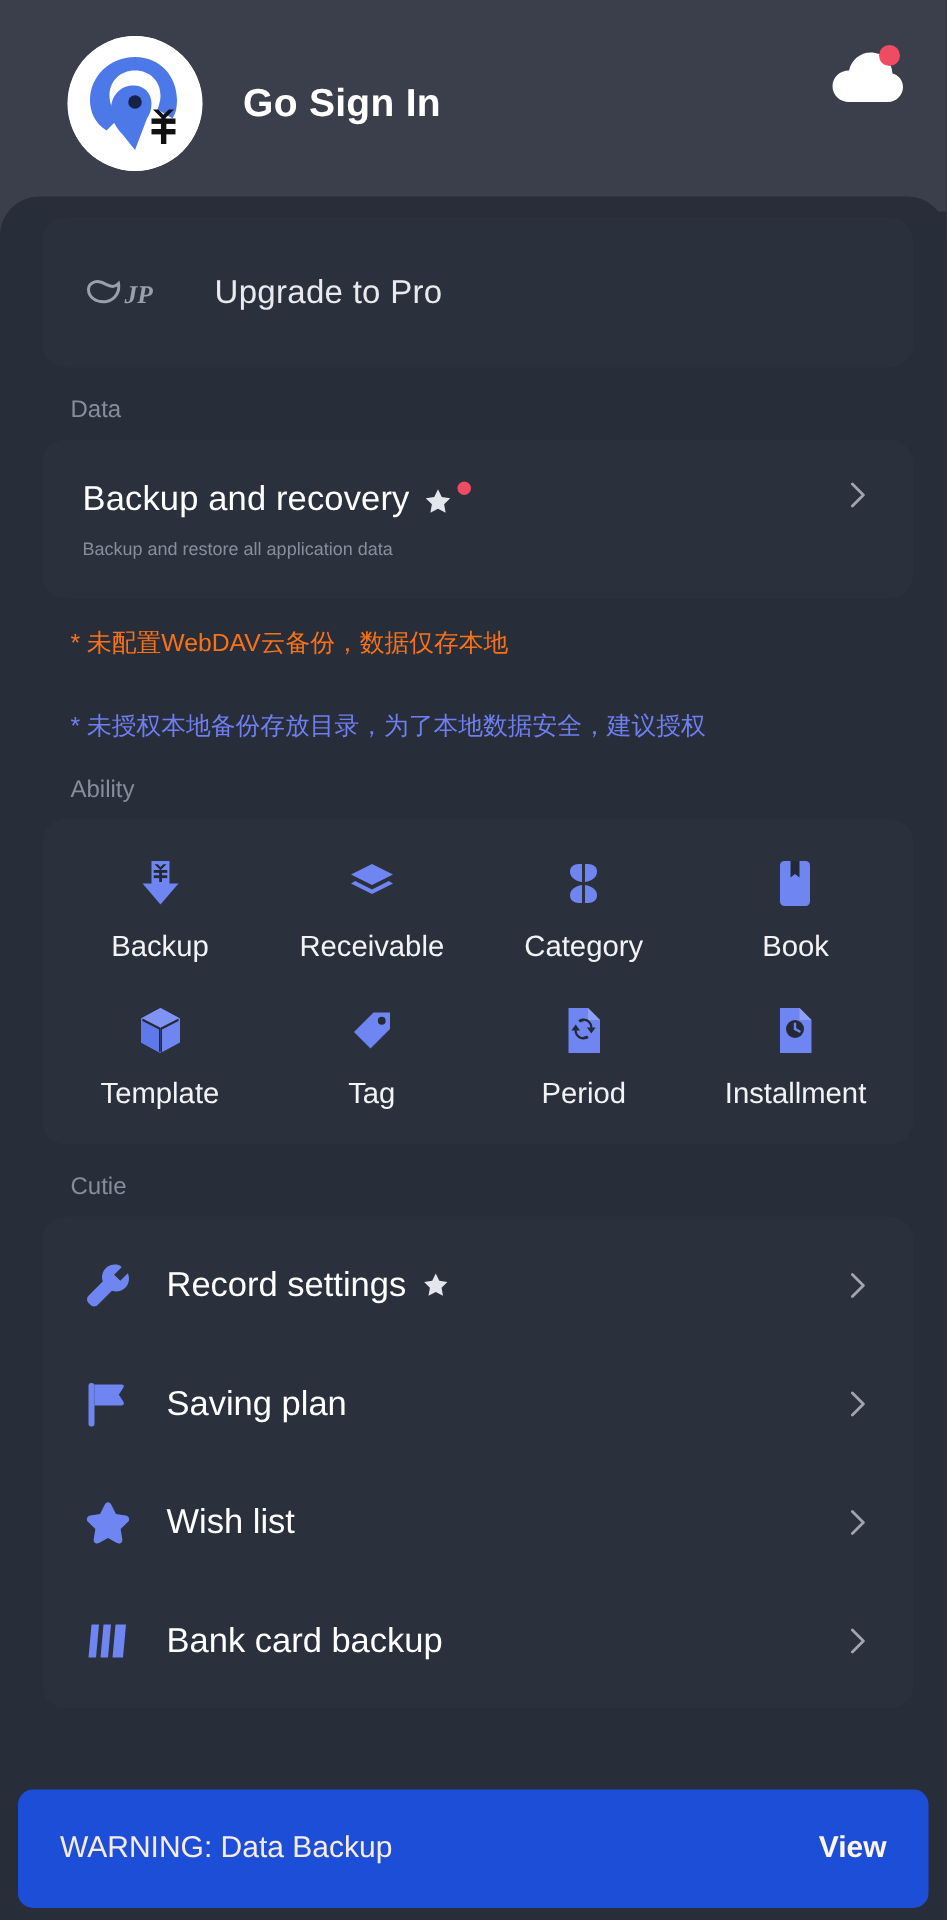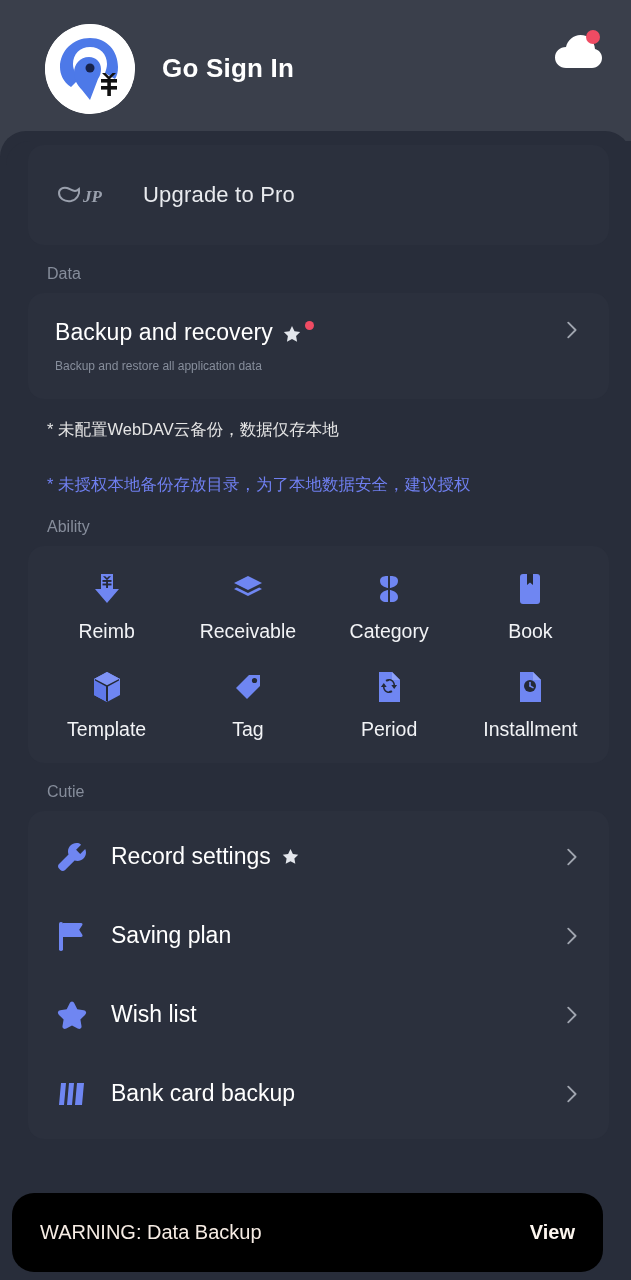--- a/index.html
+++ b/index.html
@@ -102,21 +102,21 @@
   .chev{
     width:22px;height:22px;flex:0 0 auto;opacity:.75;
   }
 
   
   .note{
     font-size:16.5px;
     padding:0 4px 0 19px;
     line-height:1;
   }
-  .note.red{color:#e5e5e5;margin-top:22px;}
+  .note.red{color:#f97316;margin-top:22px;}
   .note.blue{color:#6f7ff0;margin-top:38px;margin-bottom:6px;}
 
   
   .ability{
     padding:26px 8px 22px 8px;
   }
   .grid{
     display:grid;grid-template-columns:repeat(4,1fr);
     row-gap:27px;
   }
@@ -142,23 +142,23 @@
   .row-label{
     font-size:23px;color:#fff;margin-left:22px;
   }
   .row-star{
     width:19px;height:19px;margin-left:10px;flex:0 0 auto;
   }
   .row-spacer{flex:1 1 auto;}
 
   
   .snackbar{
-    position:absolute;left:12px;right:28px;bottom:8px;
-    height:79px;background:#000000;
-    border-radius:22px;
+    position:absolute;left:12px;right:12px;bottom:8px;
+    height:79px;background:#1d4ed8;
+    border-radius:10px;
     display:flex;align-items:center;
     padding:0 28px 0 28px;
   }
   .snack-text{font-size:20px;color:#f6ece4;}
   .snack-action{
     margin-left:auto;font-size:20px;font-weight:bold;color:#fdf6ef;
   }
 </style>
 </head>
 <body>
@@ -236,21 +236,21 @@
           <svg width="30" height="32" viewBox="0 0 30 32">
             <path d="M9 1h12v15h6L15 30 3 16h6z" fill="#6f86f2"></path>
             <g fill="#242936">
               <rect x="10.5" y="7" width="9" height="1.9"></rect>
               <rect x="10.5" y="10.5" width="9" height="1.9"></rect>
               <rect x="14.1" y="7" width="1.9" height="8"></rect>
               <path d="M11 3.2l4 4 4-4h-2.2L15 5l-1.8-1.8z"></path>
             </g>
           </svg>
         </span>
-        <span class="tile-label">Reimb</span>
+        <span class="tile-label">Backup</span>
       </div>
 
       <div class="tile">
         <span class="tile-icon">
           <svg width="32" height="30" viewBox="0 0 32 30">
             <path d="M16 2l14 7-14 7L2 9z" fill="#6f86f2"></path>
             <path d="M16 19l-11.2-5.6L2 15l14 7 14-7-2.8-1.6z" fill="#6f86f2"></path>
           </svg>
         </span>
         <span class="tile-label">Receivable</span>

